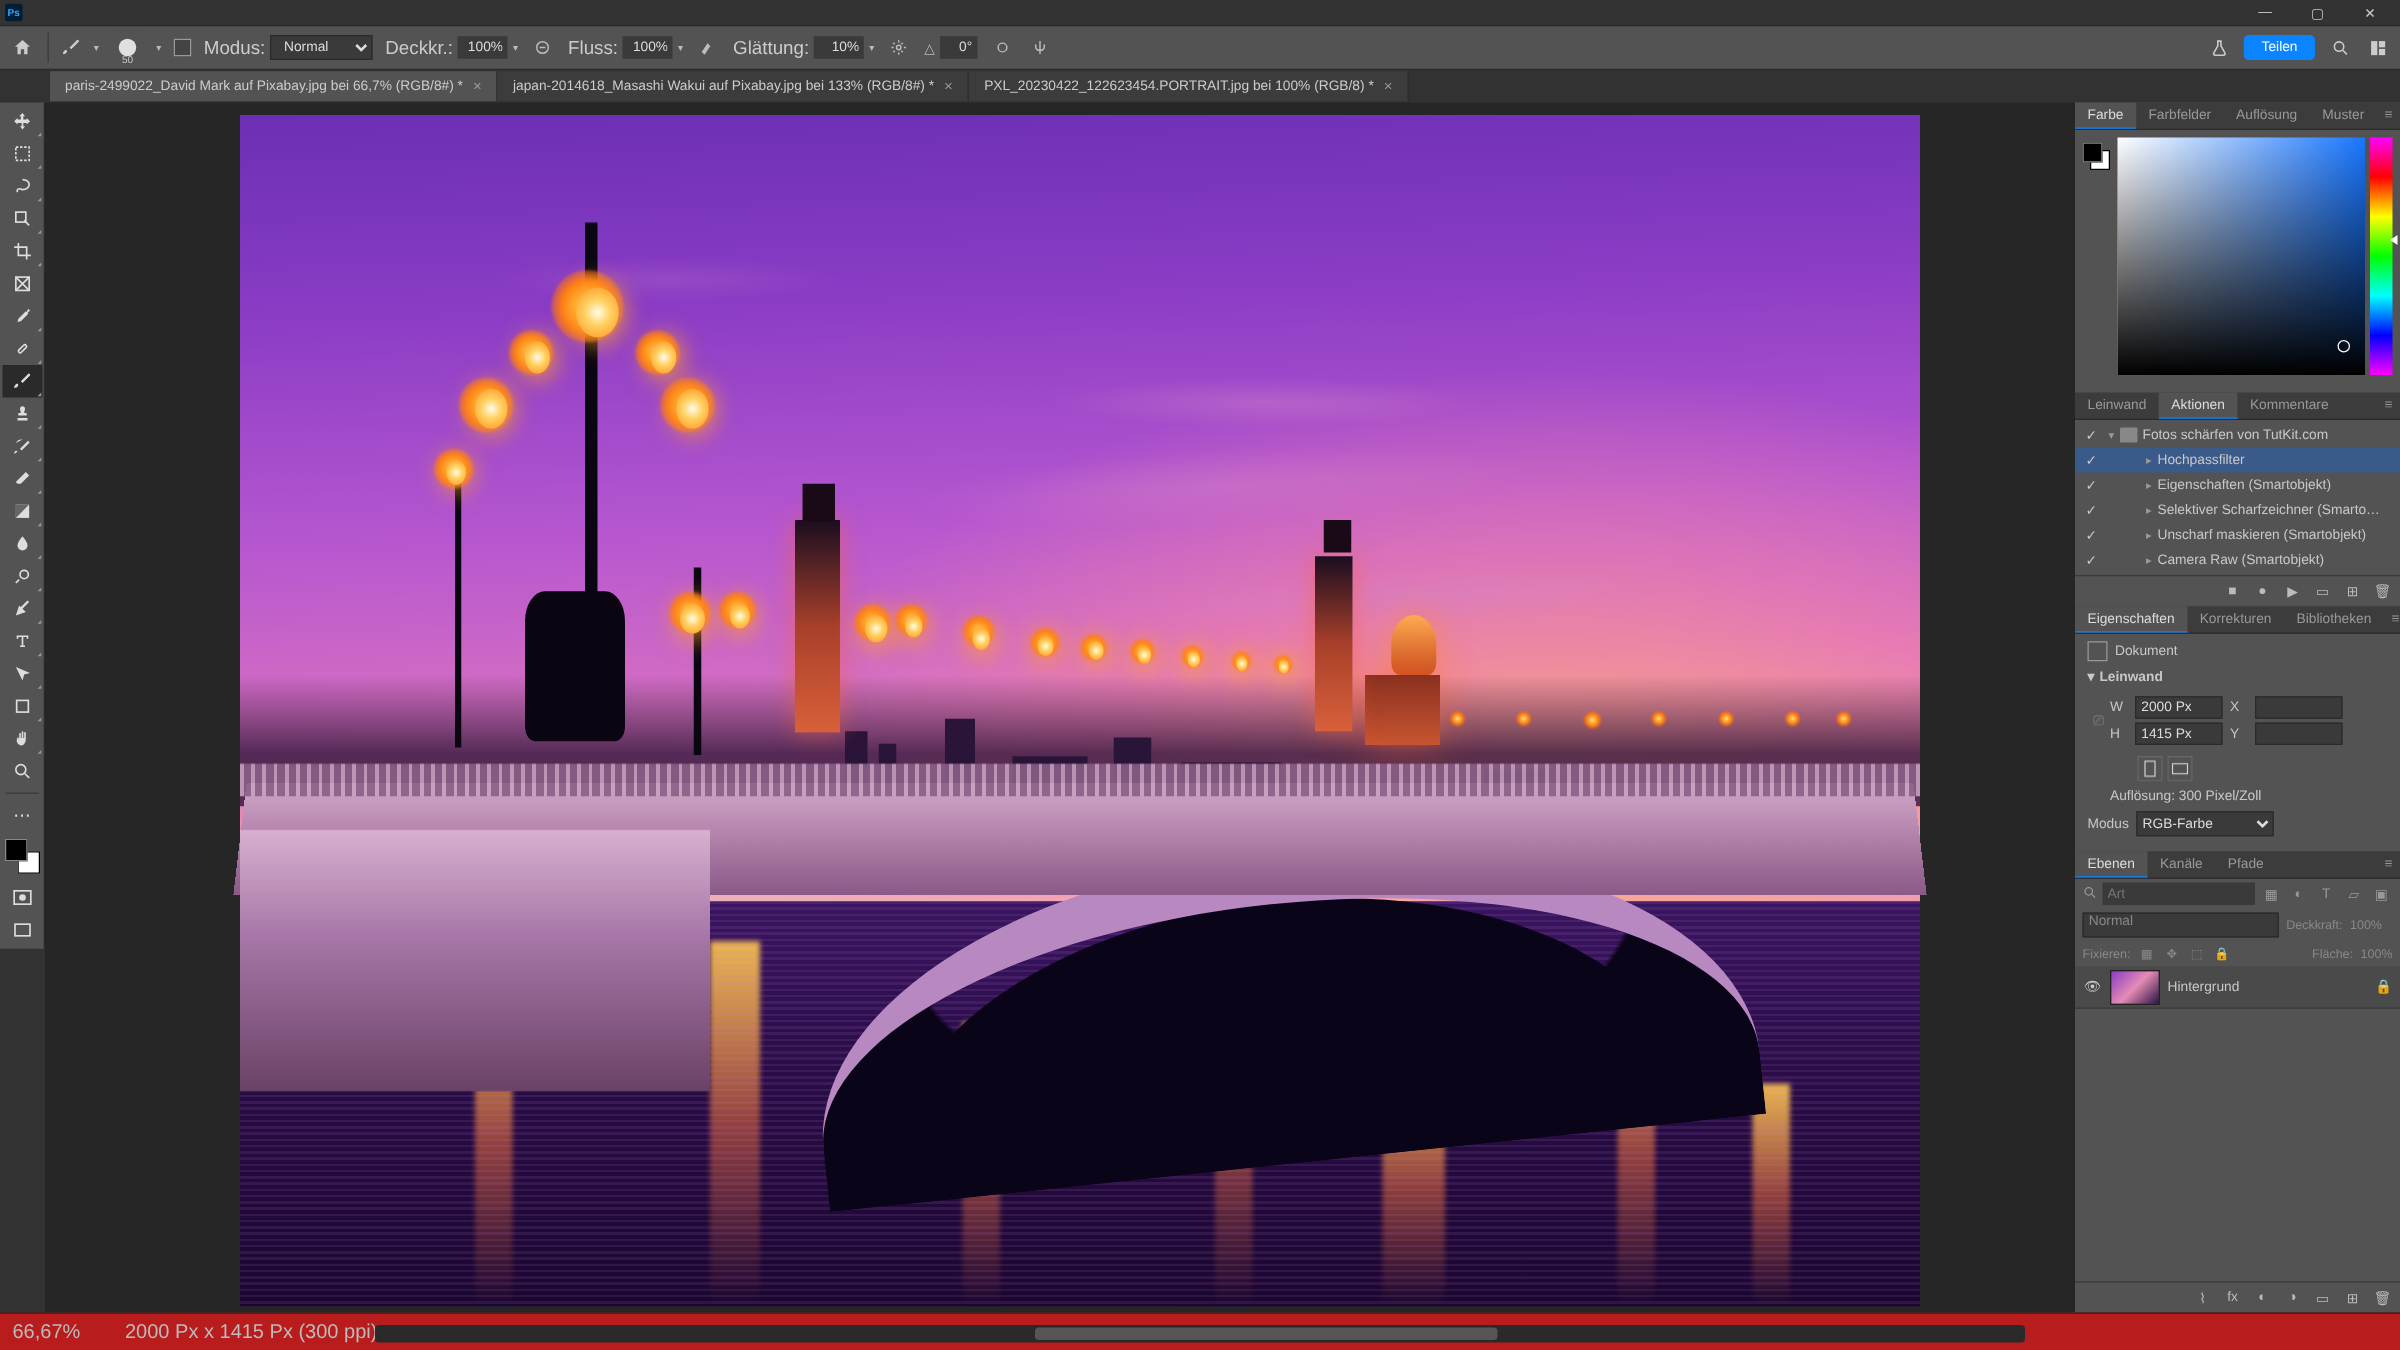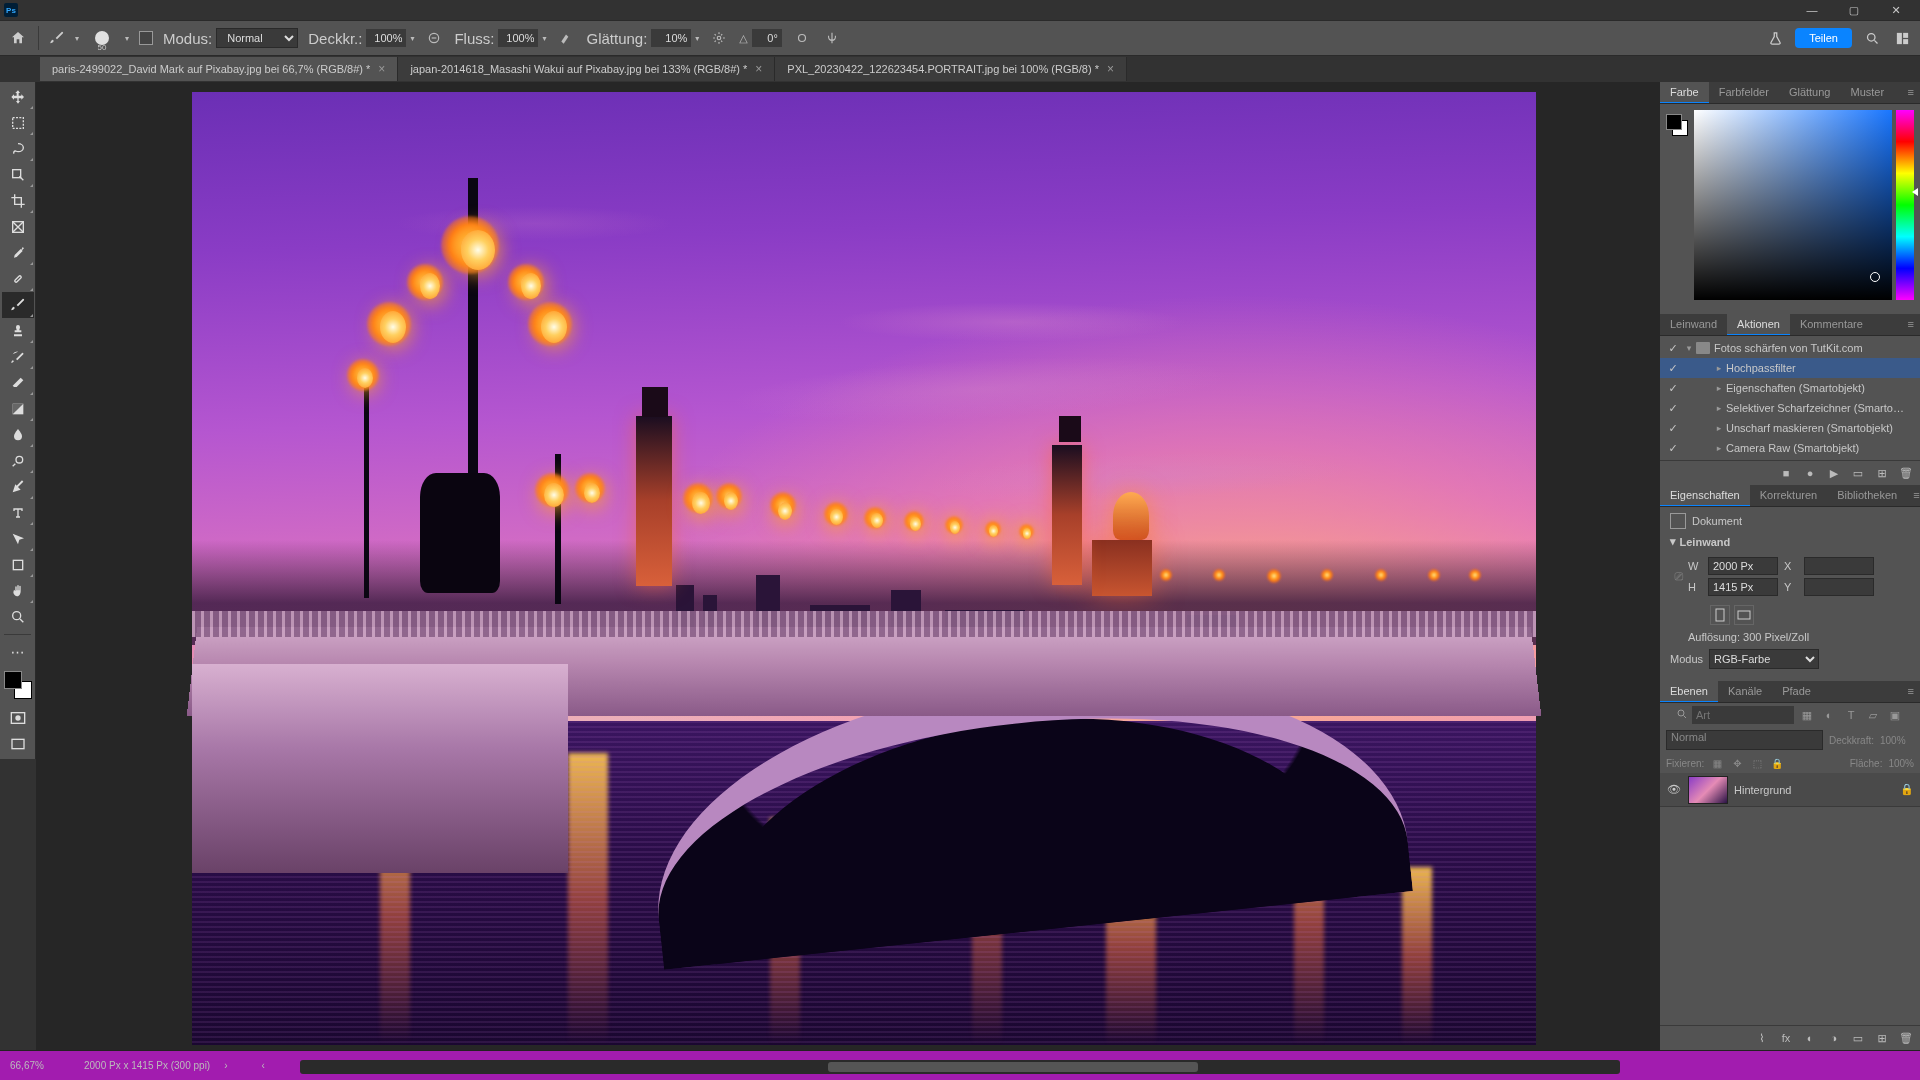--- a/index.html
+++ b/index.html
@@ -84,40 +84,40 @@
 .dim-row .lbl { width:14px; }
 .dim-row .val { background:#3a3a3a; border:1px solid #2a2a2a; width:70px; height:18px; padding:0 4px; color:#ddd; font-size:11px; }
 .dim-row .val.dis { color:#666; }
 .orient-btns { display:flex; gap:4px; margin:6px 0 6px 40px; }
 .orient-btns .ob { width:20px; height:20px; border:1px solid #666; display:flex; align-items:center; justify-content:center; }
 .line { margin:4px 0 4px 18px; }
 .mode-row { display:flex; align-items:center; gap:6px; margin:6px 0; }
 .mode-row select { background:#3a3a3a; border:1px solid #2a2a2a; color:#ddd; font-size:11px; height:20px; width:110px; }
 
 .layers-panel { flex:1; display:flex; flex-direction:column; }
-.layers-opts { display:flex; align-items:center; gap:4px; padding:3px 16px; }
+.layers-opts { display:flex; align-items:center; gap:4px; padding:3px 6px; }
 .layers-opts .fld { background:#3a3a3a; border:none; flex:1; height:18px; color:#888; font-size:11px; padding:0 4px; width:40px; }
 .layers-opts .ib { width:18px; height:18px; display:flex; align-items:center; justify-content:center; color:#999; }
 .blend-row { display:flex; padding:3px 6px; gap:6px; align-items:center; }
 .blend-row .bsel { background:#3a3a3a; border:1px solid #2a2a2a; color:#888; height:20px; font-size:11px; flex:1; padding:0 4px; }
 .blend-row .op-lbl { color:#888; font-size:10px; }
 .blend-row .op-val { color:#888; font-size:10px; width:34px; }
 .lock-row { display:flex; padding:3px 6px; gap:6px; align-items:center; font-size:10px; color:#888; }
 .lock-row .ic { width:14px; height:14px; display:flex; align-items:center; justify-content:center; }
 .layer-list { flex:1; }
 .layer-item { display:flex; align-items:center; height:34px; padding:0 6px; gap:6px; background:#4a4a4a; border-bottom:1px solid #3a3a3a; }
 .layer-item .eye { width:16px; text-align:center; }
 .layer-item .thumb { width:40px; height:28px; border:1px solid #222; }
 .layer-item .nm { flex:1; font-size:11px; }
 .layer-item .lk { width:14px; color:#aaa; }
 .layer-btm { display:flex; justify-content:flex-end; gap:8px; padding:4px 6px; border-top:1px solid #3a3a3a; }
 .layer-btm span { width:16px; height:16px; display:flex; align-items:center; justify-content:center; color:#bbb; font-size:11px; }
 
 
-.status-bar { position:absolute; left:0; right:0; bottom:0; height:30px; background:#a21caf; display:flex; align-items:center; padding:0 10px; gap:14px; font-size:10px; color:#bbb; border-top:1px solid #222; }
+.status-bar { position:absolute; left:0; right:0; bottom:0; height:30px; background:#b91c1c; display:flex; align-items:center; padding:0 10px; gap:30px; font-size:16px; color:#bbb; border-top:1px solid #222; }
 .status-bar .zoom { width:60px; }
 .status-bar .scroll-track { position:absolute; left:300px; right:300px; bottom:6px; height:14px; background:#2a2a2a; border-radius:3px; }
 .status-bar .scroll-thumb { position:absolute; left:40%; width:28%; top:2px; bottom:2px; background:#555; border-radius:3px; }
 
 
 .sky { position:absolute; inset:0; background:
   radial-gradient(ellipse 900px 500px at 78% 58%, rgba(255,170,120,0.85), rgba(255,140,160,0.45) 40%, transparent 70%),
   linear-gradient(178deg, #6b2fb5 0%, #8a3cc5 16%, #b556d0 34%, #d06ac5 46%, #e58bb5 56%, #f0a8a8 62%, #e8b5c8 66%, #c27ad8 72%, #6a3a95 85%, #2a1345 100%);
 }
 .cloud { position:absolute; background:radial-gradient(ellipse, rgba(210,130,200,0.4), transparent 70%); }
@@ -508,21 +508,21 @@
     <div class="lamp-glow" style="left:92%;top:50%;width:12px;height:12px"></div>
     <div class="lamp-glow" style="left:95%;top:50%;width:12px;height:12px"></div>
   </div>
 </div>
 
 <div class="panels">
 
   <div class="tab-strip" id="color-tabs">
       <div class="tb active">Farbe</div>
       <div class="tb">Farbfelder</div>
-      <div class="tb">Glättung</div>
+      <div class="tb">Auflösung</div>
       <div class="tb">Muster</div>
       <div class="menu-dots">≡</div>
     </div>
   <div class="color-panel">
     <div class="cp-fgbg">
         <div class="bg"></div>
         <div class="fg"></div>
       </div>
     <div class="sat-box">
         <div class="mark"></div>

